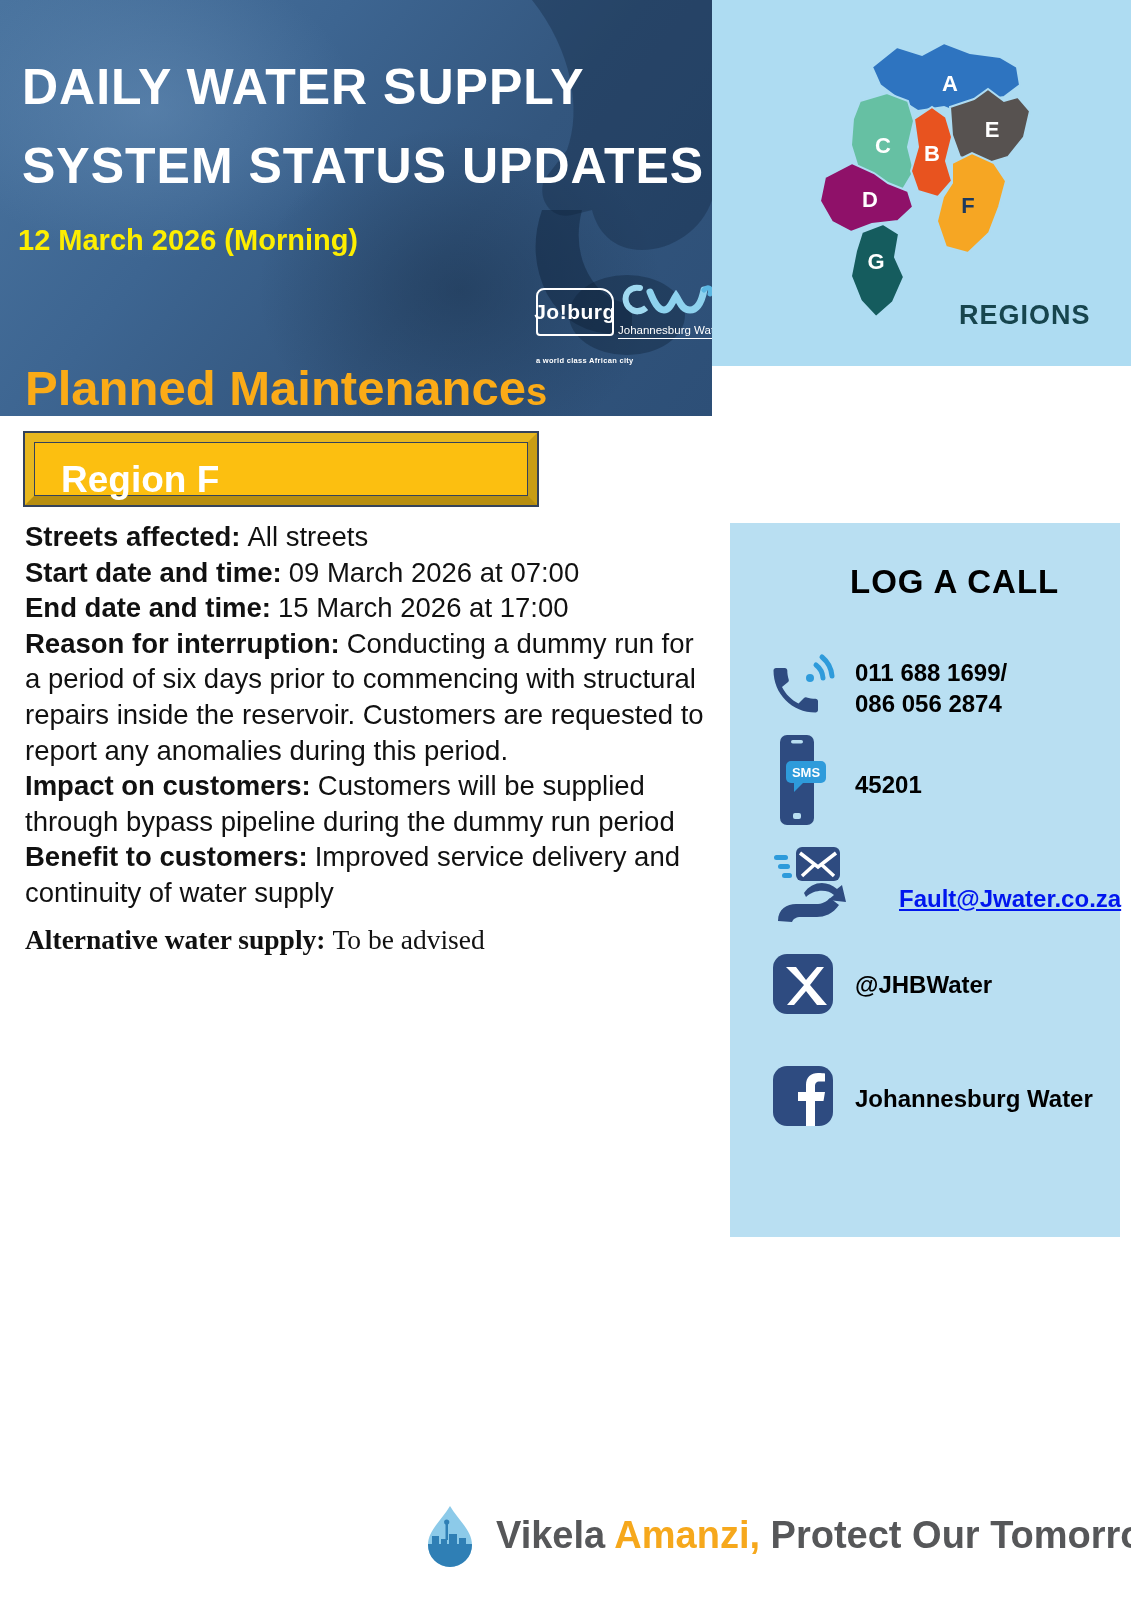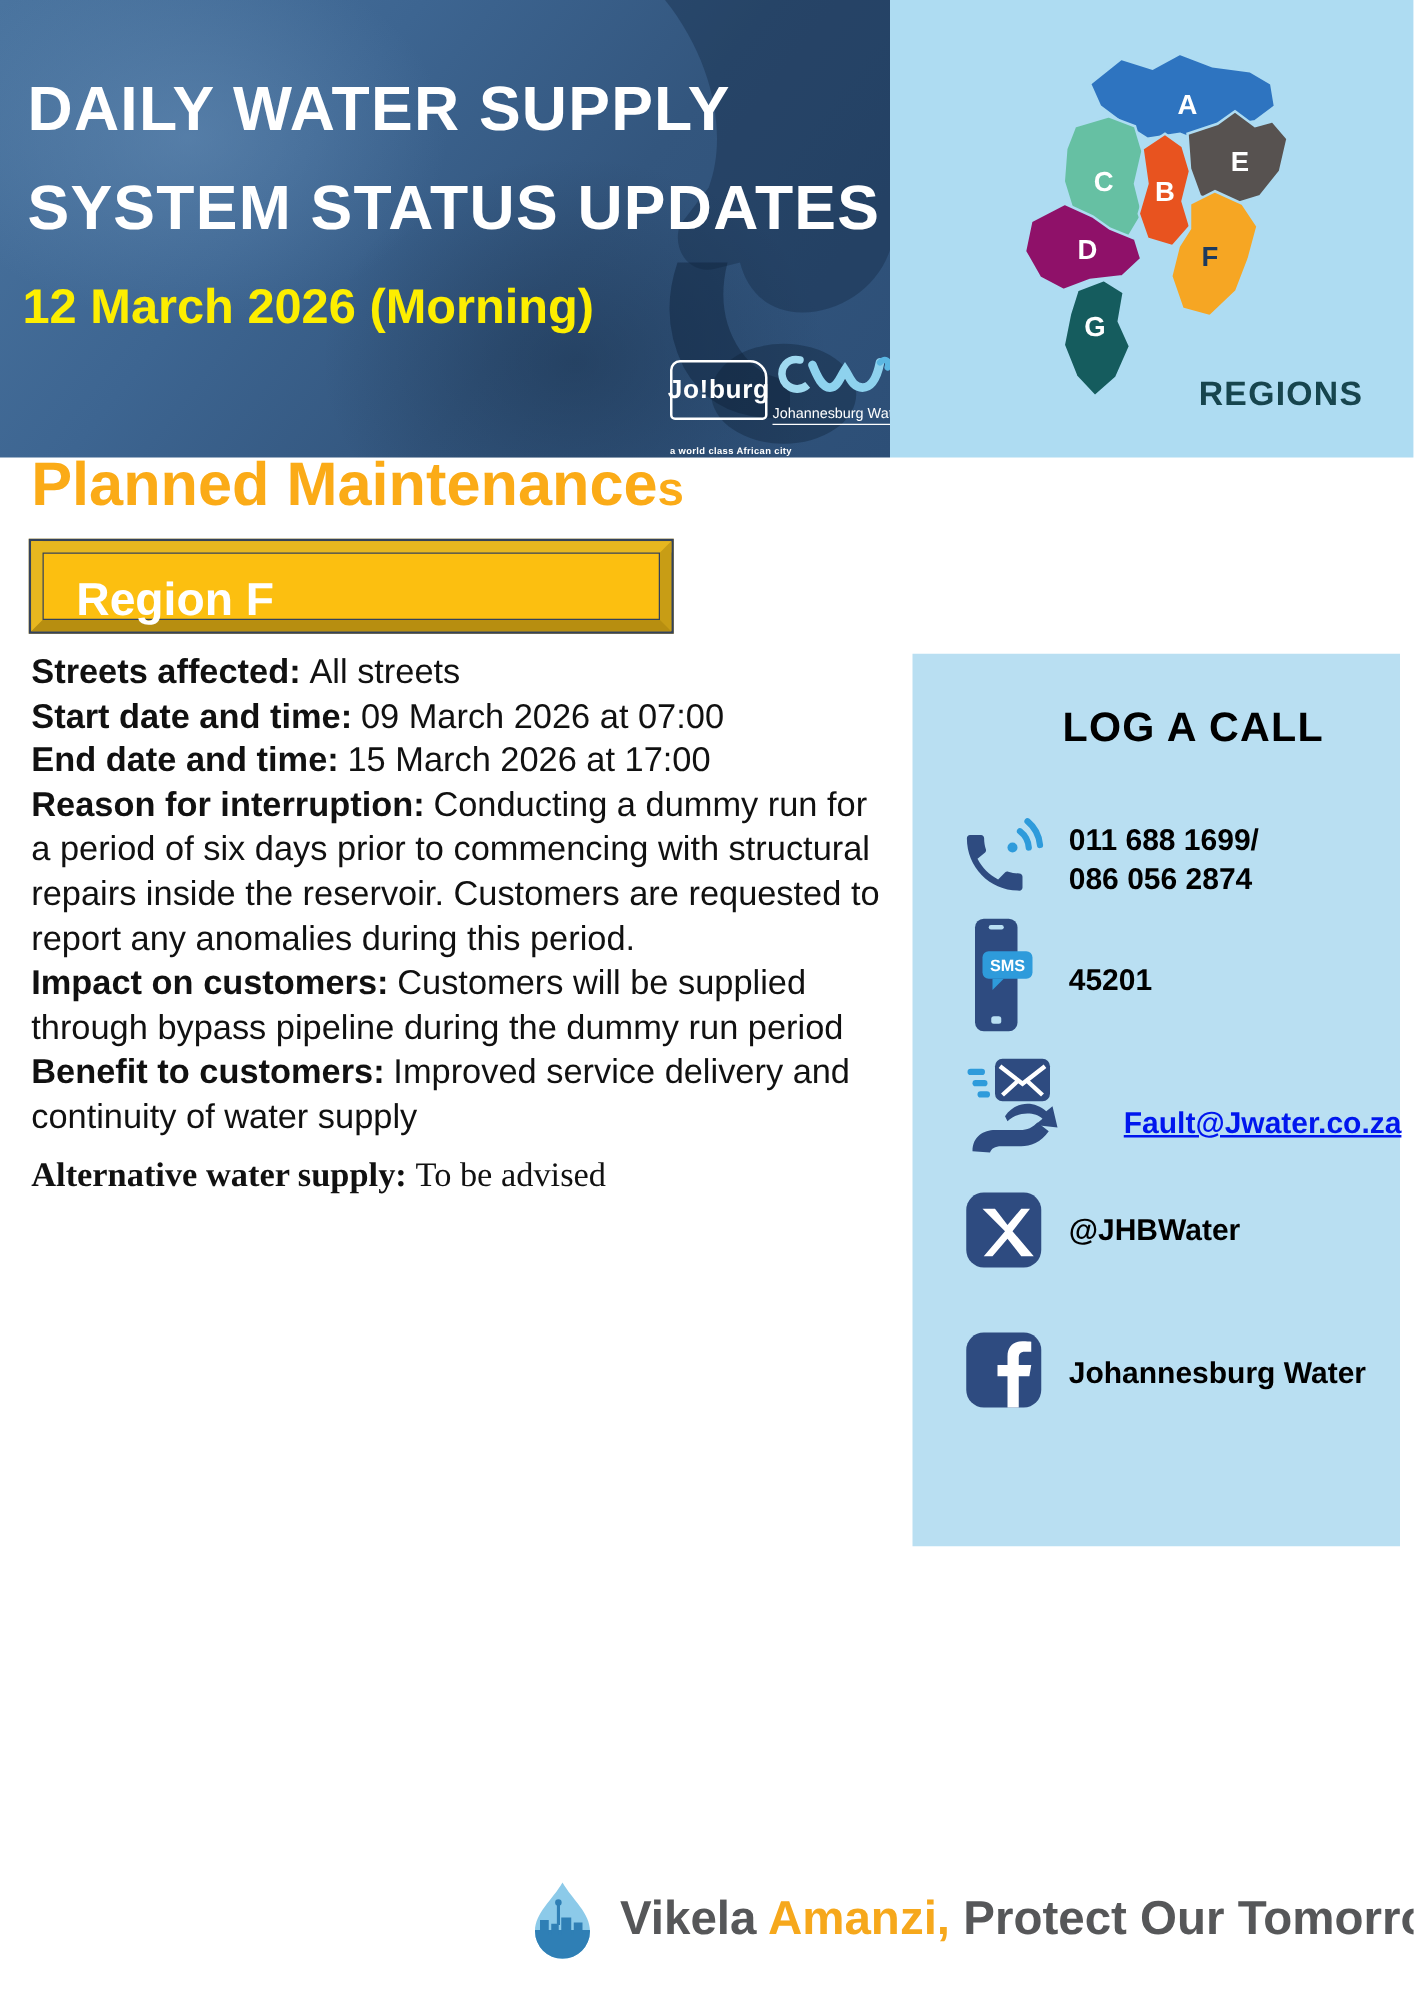--- a/index.html
+++ b/index.html
@@ -1,29 +1,29 @@
 <!DOCTYPE html>
 <html><head>
 <meta charset="utf-8">
 <style>
   html,body{margin:0;padding:0;background:#ffffff;}
   body{font-family:"Liberation Sans", sans-serif;}
   #canvas{position:relative;width:1131px;height:1600px;background:#ffffff;overflow:hidden;}
 
   
-  #header-photo{position:absolute;left:0;top:0;width:712px;height:366px;
+  #header-photo{position:absolute;left:0;top:0;width:712px;height:416px;
     background:linear-gradient(128deg,#4a749f 0%,#3d6591 34%,#33567e 62%,#2d4f77 100%);overflow:hidden;}
   .photo-blob1{position:absolute;left:-60px;top:-40px;width:420px;height:300px;border-radius:50%;
     background:radial-gradient(ellipse at center,rgba(110,150,190,.45),rgba(110,150,190,0) 70%);}
   .photo-blob2{position:absolute;left:250px;top:120px;width:420px;height:340px;border-radius:50%;
     background:radial-gradient(ellipse at center,rgba(25,48,75,.50),rgba(25,48,75,0) 68%);}
   .faucet-svg{position:absolute;right:0;top:0;}
   #header-title{position:absolute;left:22px;top:48px;color:#ffffff;font-weight:bold;
     font-size:50px;line-height:79px;letter-spacing:1px;white-space:nowrap;}
-  #header-date{position:absolute;left:18px;top:224px;color:#fdee00;font-weight:bold;font-size:39px;white-space:nowrap;}
+  #header-date{position:absolute;left:18px;top:224px;color:#fdee00;font-weight:bold;font-size:29px;white-space:nowrap;}
 
   
   #joburg-logo{position:absolute;left:536px;top:288px;width:80px;color:#fff;}
   #joburg-box{border:2px solid #ffffff;border-radius:8px 14px 4px 4px;width:74px;height:44px;
     display:flex;align-items:center;justify-content:center;font-weight:bold;font-size:21px;letter-spacing:.5px;}
   #joburg-tagline{font-size:7.5px;margin-top:20px;white-space:nowrap;letter-spacing:.3px;font-weight:bold;}
   #jw-logo{position:absolute;left:618px;top:282px;width:96px;text-align:center;}
   #jw-name{color:#ffffff;font-size:11.5px;border-bottom:1.5px solid #ffffff;padding-bottom:2px;white-space:nowrap;}
 
   

